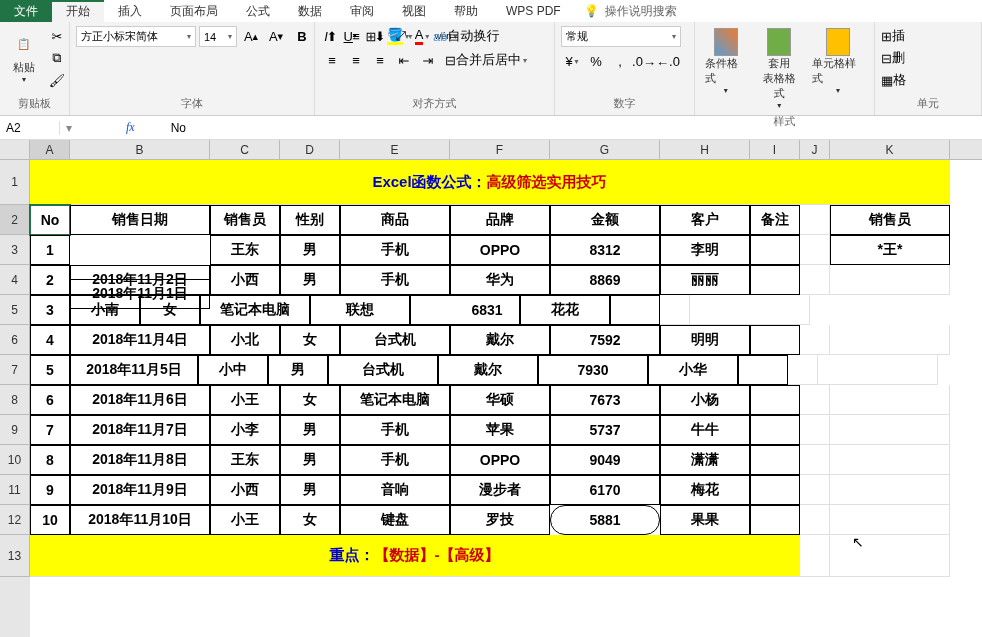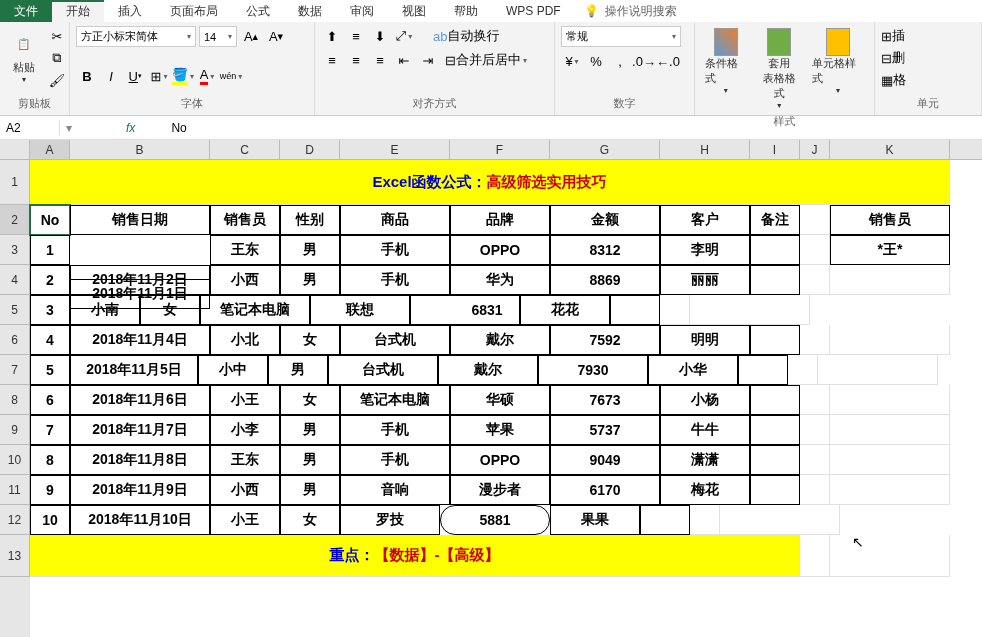--- a/index.html
+++ b/index.html
@@ -19,21 +19,21 @@
 .icon-box { width: 20px; height: 20px; display: flex; align-items: center; justify-content: center; }
 .dropdown-arrow::after { content: "▾"; font-size: 8px; margin-left: 2px; color: #666; }
 .font-select { border: 1px solid #ccc; background: #fff; padding: 2px 4px; font-size: 11px; display: flex; align-items: center; justify-content: space-between; }
 .row-btns { display: flex; gap: 2px; }
 .small-btn { width: 22px; height: 20px; display: flex; align-items: center; justify-content: center; cursor: pointer; font-size: 13px; }
 
 .namebox-row { display: flex; height: 24px; border-bottom: 1px solid #ddd; background: #fff; align-items: center; }
 .name-box { width: 60px; border-right: 1px solid #ddd; padding: 0 6px; font-size: 12px; }
 .nb-arrow { padding: 0 6px; color: #888; cursor: pointer; }
 .fx-area { display: flex; align-items: center; flex: 1; padding-left: 40px; gap: 20px; }
-.fx-btn { padding: 0 8px; color: #0f766e; cursor: pointer; font-style: italic; }
+.fx-btn { padding: 0 8px; color: #1d4ed8; cursor: pointer; font-style: italic; font-family: Liberation Serif, serif; }
 .formula-input { flex: 1; padding: 0 8px; font-size: 12px; }
 
 .sheet-area { display: flex; height: 497px; }
 .col-headers { display: flex; background: #e6e6e6; height: 20px; border-bottom: 1px solid #bbb; }
 .select-all { width: 30px; background: #e6e6e6; border-right: 1px solid #bbb; }
 .col-h { border-right: 1px solid #bbb; text-align: center; font-size: 12px; color: #333; line-height: 20px; cursor: pointer; }
 .col-h.sel { background: #d2d2d2; }
 .row-headers { width: 30px; background: #e6e6e6; }
 .row-h { border-bottom: 1px solid #bbb; border-right: 1px solid #bbb; text-align: center; font-size: 12px; color: #333; display: flex; align-items: center; justify-content: center; cursor: pointer; }
 .row-h.sel { background: #d2d2d2; }
@@ -89,21 +89,21 @@
           </div>
         <div class="small-btn">
             <span>🖌</span>
           </div>
       </div>
     </div>
     <div class="ribbon-label">剪贴板</div>
   </div>
 
   <div class="ribbon-group" style="width:245px">
-    <div class="ribbon-content" style="flex-direction:column;gap:19px;width:100%">
+    <div class="ribbon-content" style="flex-direction:row;gap:4px;width:100%">
       <div style="display:flex;gap:3px;width:100%">
         <div class="font-select dropdown-arrow" style="width:120px">方正小标宋简体</div>
         <div class="font-select dropdown-arrow" style="width:38px">14</div>
         <div class="small-btn">A<sup>▴</sup></div>
         <div class="small-btn">A<sup>▾</sup></div>
       </div>
       <div class="row-btns">
         <div class="small-btn">
             <b>B</b>
           </div>
@@ -378,20 +378,21 @@
           <div class="cell tbl-d" style="width: 90px; height: 100%;">梅花</div>
           <div class="cell tbl-d" style="width: 50px; height: 100%;"></div>
           <div class="cell " style="width: 30px; height: 100%;"></div>
           <div class="cell " style="width: 120px; height: 100%;"></div>
         </div>
         <div class="grid-row" style="height: 30px;">
           <div class="cell tbl-d" style="width: 40px; height: 100%;">10</div>
           <div class="cell tbl-d" style="width: 140px; height: 100%;">2018年11月10日</div>
           <div class="cell tbl-d" style="width: 70px; height: 100%;">小王</div>
           <div class="cell tbl-d" style="width: 60px; height: 100%;">女</div>
+          <div class="cell tbl-d" style="width: 110px; height: 100%;">键盘</div>
           <div class="cell tbl-d" style="width: 100px; height: 100%;">罗技</div>
           <div class="cell tbl-d" style="width: 110px; height: 100%; border-radius: 15px;">5881</div>
           <div class="cell tbl-d" style="width: 90px; height: 100%;">果果</div>
           <div class="cell tbl-d" style="width: 50px; height: 100%;"></div>
           <div class="cell " style="width: 30px; height: 100%;"></div>
           <div class="cell " style="width: 120px; height: 100%;"></div>
         </div>
         <div class="grid-row" style="height: 42px;">
           <div class="cell yellow-banner" style="width: 770px; height: 100%;">
             <div class="title-text"><span class="title-blue">重点：</span><span class="title-red">【数据】-【高级】</span></div>

